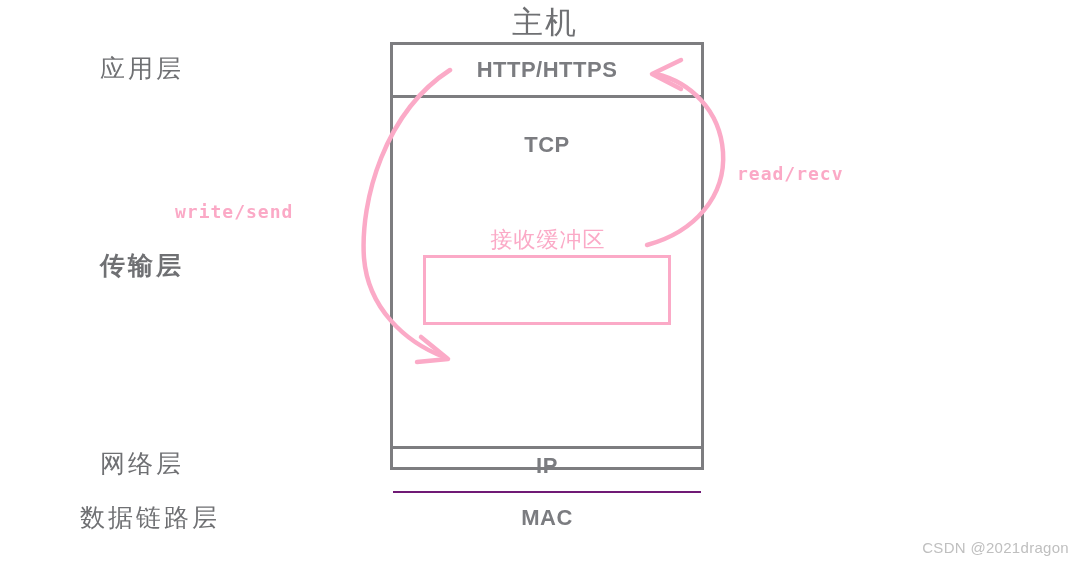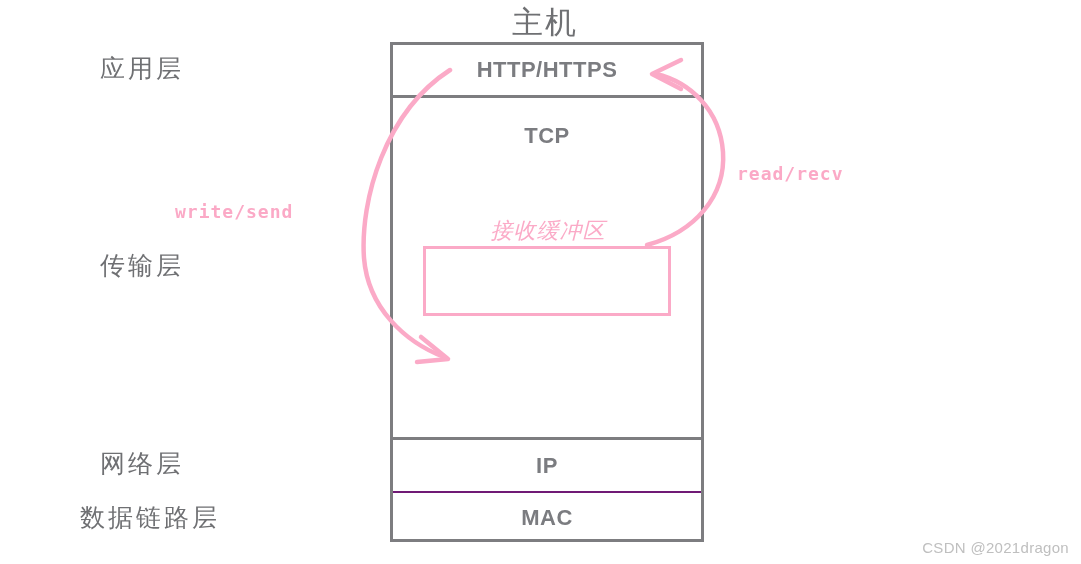--- a/index.html
+++ b/index.html
@@ -30,21 +30,21 @@
     color: #6f7073;
     letter-spacing: 2px;
   }
 
   
   .host-stack {
     position: absolute;
     left: 390px;
     top: 42px;
     width: 314px;
-    height: 500px;
+    height: 428px;
     border: 3px solid #7d7d80;
     box-sizing: border-box;
   }
 
   .layer-row {
     position: absolute;
     left: 0;
     width: 100%;
     box-sizing: border-box;
     display: flex;
@@ -53,21 +53,21 @@
   }
   .layer-label {
     font-family: "Liberation Sans", "DejaVu Sans", sans-serif;
     font-weight: bold;
     font-size: 22px;
     color: #7b7c80;
     letter-spacing: 0.5px;
   }
 
   #row-app       { top: 0px;   height: 53px; border-bottom: 3px solid #7d7d80; }
-  #row-transport { top: 53px;  height: 342px; border-bottom: 3px solid #7d7d80;
+  #row-transport { top: 62px;  height: 342px; border-bottom: 3px solid #7d7d80;
                    display: block; }
   #row-network   { top: 395px; height: 53px; border-bottom: 2px solid #701a75; }
   #row-datalink  { top: 448px; height: 49px; }
 
   
   .tcp-title {
     position: absolute;
     left: 0;
     top: 25px;
     width: 100%;
@@ -89,42 +89,41 @@
 
   .buffer-caption {
     text-align: center;
     font-family: "Liberation Serif", "DejaVu Serif", serif;
     font-size: 22px;
     color: #fbaac7;
     letter-spacing: 1px;
     margin-bottom: 2px;
     height: 26px;
     line-height: 26px;
-    font-style: italic;
   }
   .buffer-box {
     width: 248px;
     height: 70px;
     border: 3px solid #fbaac7;
     box-sizing: border-box;
     background: #ffffff;
   }
 
   
   .side-label {
     position: absolute;
     text-align: left;
     font-family: "Liberation Serif", "DejaVu Serif", serif;
     font-size: 25px;
     color: #6f7073;
     letter-spacing: 3px;
     white-space: nowrap;
   }
   #label-app       { left: 100px; top: 52px;  width: 255px; }
-  #label-transport { left: 100px; top: 249px; width: 255px; }
+  #label-transport { left: 100px; top: 249px; width: 255px; font-weight: bold; }
   #label-network   { left: 100px; top: 447px; width: 255px; }
   #label-datalink  { left: 80px;  top: 501px; width: 275px; }
 
   
   .api-label {
     position: absolute;
     font-family: "DejaVu Sans Mono", "Liberation Mono", monospace;
     font-size: 18px;
     font-weight: bold;
     color: #fba9c6;

